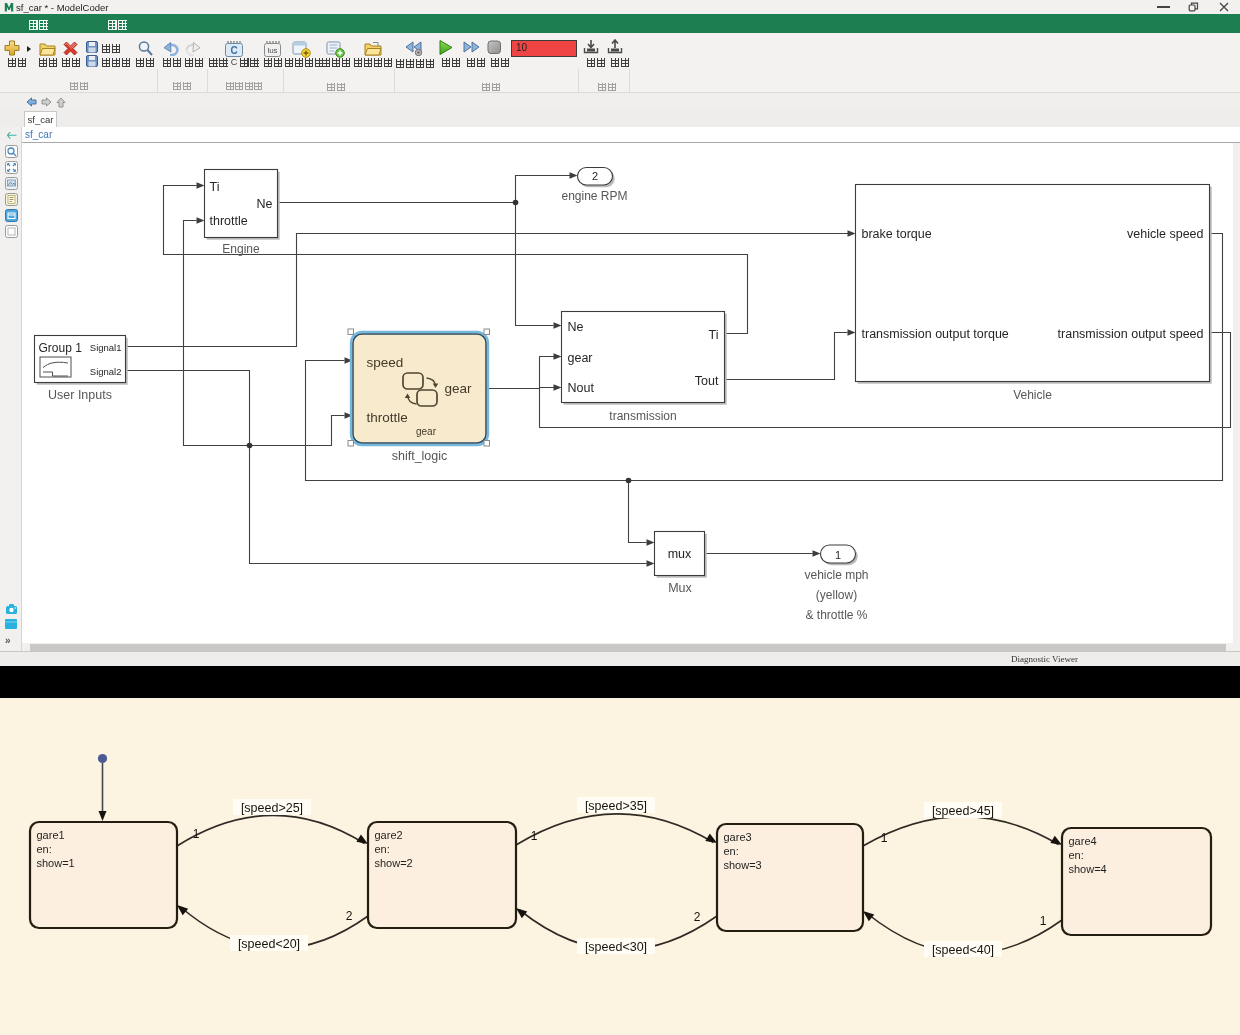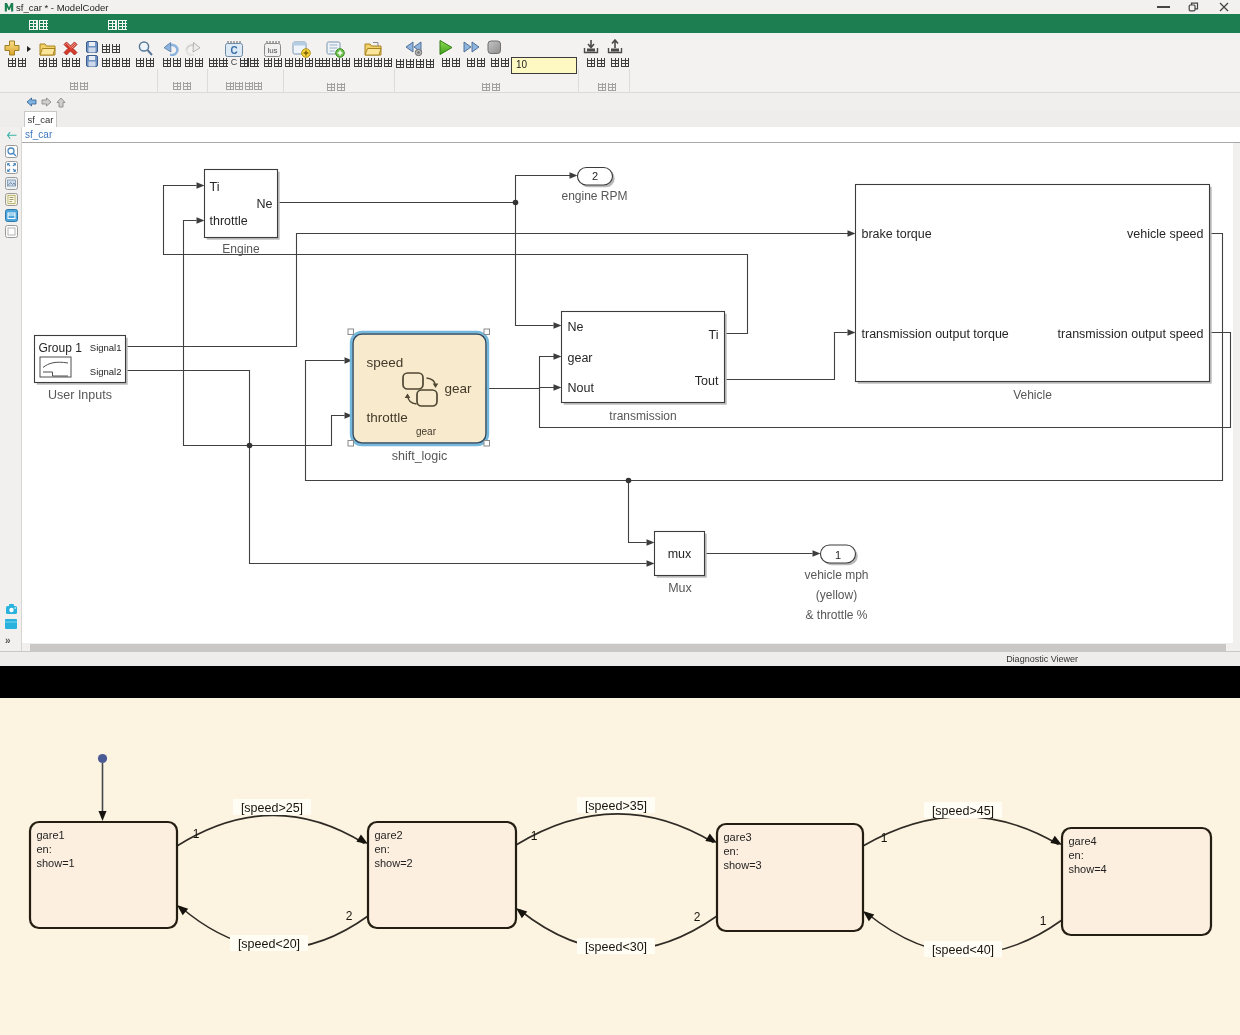--- a/index.html
+++ b/index.html
@@ -184,21 +184,21 @@
         <defs>
           <linearGradient id="gry" x1="0" y1="0" x2="1" y2="1">
             <stop offset="0" stop-color="#c6c6c6"></stop>
             <stop offset="1" stop-color="#8d8d8d"></stop>
           </linearGradient>
         </defs>
         <rect x="1" y="1" width="12.5" height="12.5" rx="3" fill="url(#gry)" stroke="#6f6f6f"></rect>
       </svg>
     <div class="lbl zl" style="left:485px;top:25px;width:30px;"><span class="zh zhd"></span><span class="zh zhd"></span></div>
 
-    <div class="ab" style="left:511px;top:24px;width:66px;height:17px;background:#fef9c3;border:1.5px solid #3c3c3c;font-size:10px;color:#222;line-height:14px;padding-left:4px;">10</div>
+    <div class="ab" style="left:511px;top:7px;width:66px;height:17px;background:#ef4444;border:1.5px solid #3c3c3c;font-size:10px;color:#222;line-height:14px;padding-left:4px;">10</div>
 
     <svg class="ab" style="left:583px;top:6px;" width="16" height="16">
         <path d="M8 1v7M5 5l3 3.5L11 5" fill="none" stroke="#4a4a4a" stroke-width="1.6"></path>
         <path d="M1.5 9v4.5h13V9" fill="none" stroke="#4a4a4a" stroke-width="1.4"></path>
         <rect x="4" y="9.5" width="8" height="3" fill="#4a4a4a"></rect>
       </svg>
     <div class="lbl zl" style="left:581px;top:25px;width:30px;"><span class="zh zhd"></span><span class="zh zhd"></span></div>
 
     <svg class="ab" style="left:607px;top:6px;" width="16" height="16">
         <path d="M8 9V2M5 4.5L8 1l3 3.5" fill="none" stroke="#4a4a4a" stroke-width="1.6"></path>
@@ -275,21 +275,21 @@
         <rect x="0" y="3.5" width="12" height="1" fill="#79d4ef"></rect>
       </svg>
     <div class="ab" style="left:5px;top:508px;font-size:10px;color:#555;font-weight:bold;">»</div>
   </div>
 
   <div class="ab" style="left:22px;top:643px;width:1218px;height:8px;background:#f1f0ef;"></div>
   <div class="ab" style="left:30px;top:644px;width:1196px;height:7px;background:#c9c8c7;"></div>
 
   <div class="ab" style="left:0;top:651px;width:1240px;height:15px;background:#eeedec;border-top:1px solid #c8c7c6;"></div>
   <div class="ab" style="left:2px;top:688px;font-size:9px;color:#333;">Ready</div>
-  <div class="ab" style="right:2px;top:654px;font-size:9px;color:#333;">Diagnostic Viewer</div>
+  <div class="ab" style="right:2px;top:654px;font-size:9px;color:#333;font-family:Liberation Serif, serif;">Diagnostic Viewer</div>
 
   <div class="ab" style="left:0;top:666px;width:1240px;height:32px;background:#000;"></div>
 
   <div class="ab" style="left:0;top:698px;width:1240px;height:337px;background:#fdf3e1;"></div>
 
   <svg id="diag" class="ab" style="left:22px;top:143px;" width="1211" height="500" viewBox="22 143 1211 500">
       <g transform="translate(.5 .5)">
     <g fill="none" stroke="#414141" stroke-width="1.1">
       <path d="M277 202H515"></path>
       <path d="M515 202V175H570"></path>

